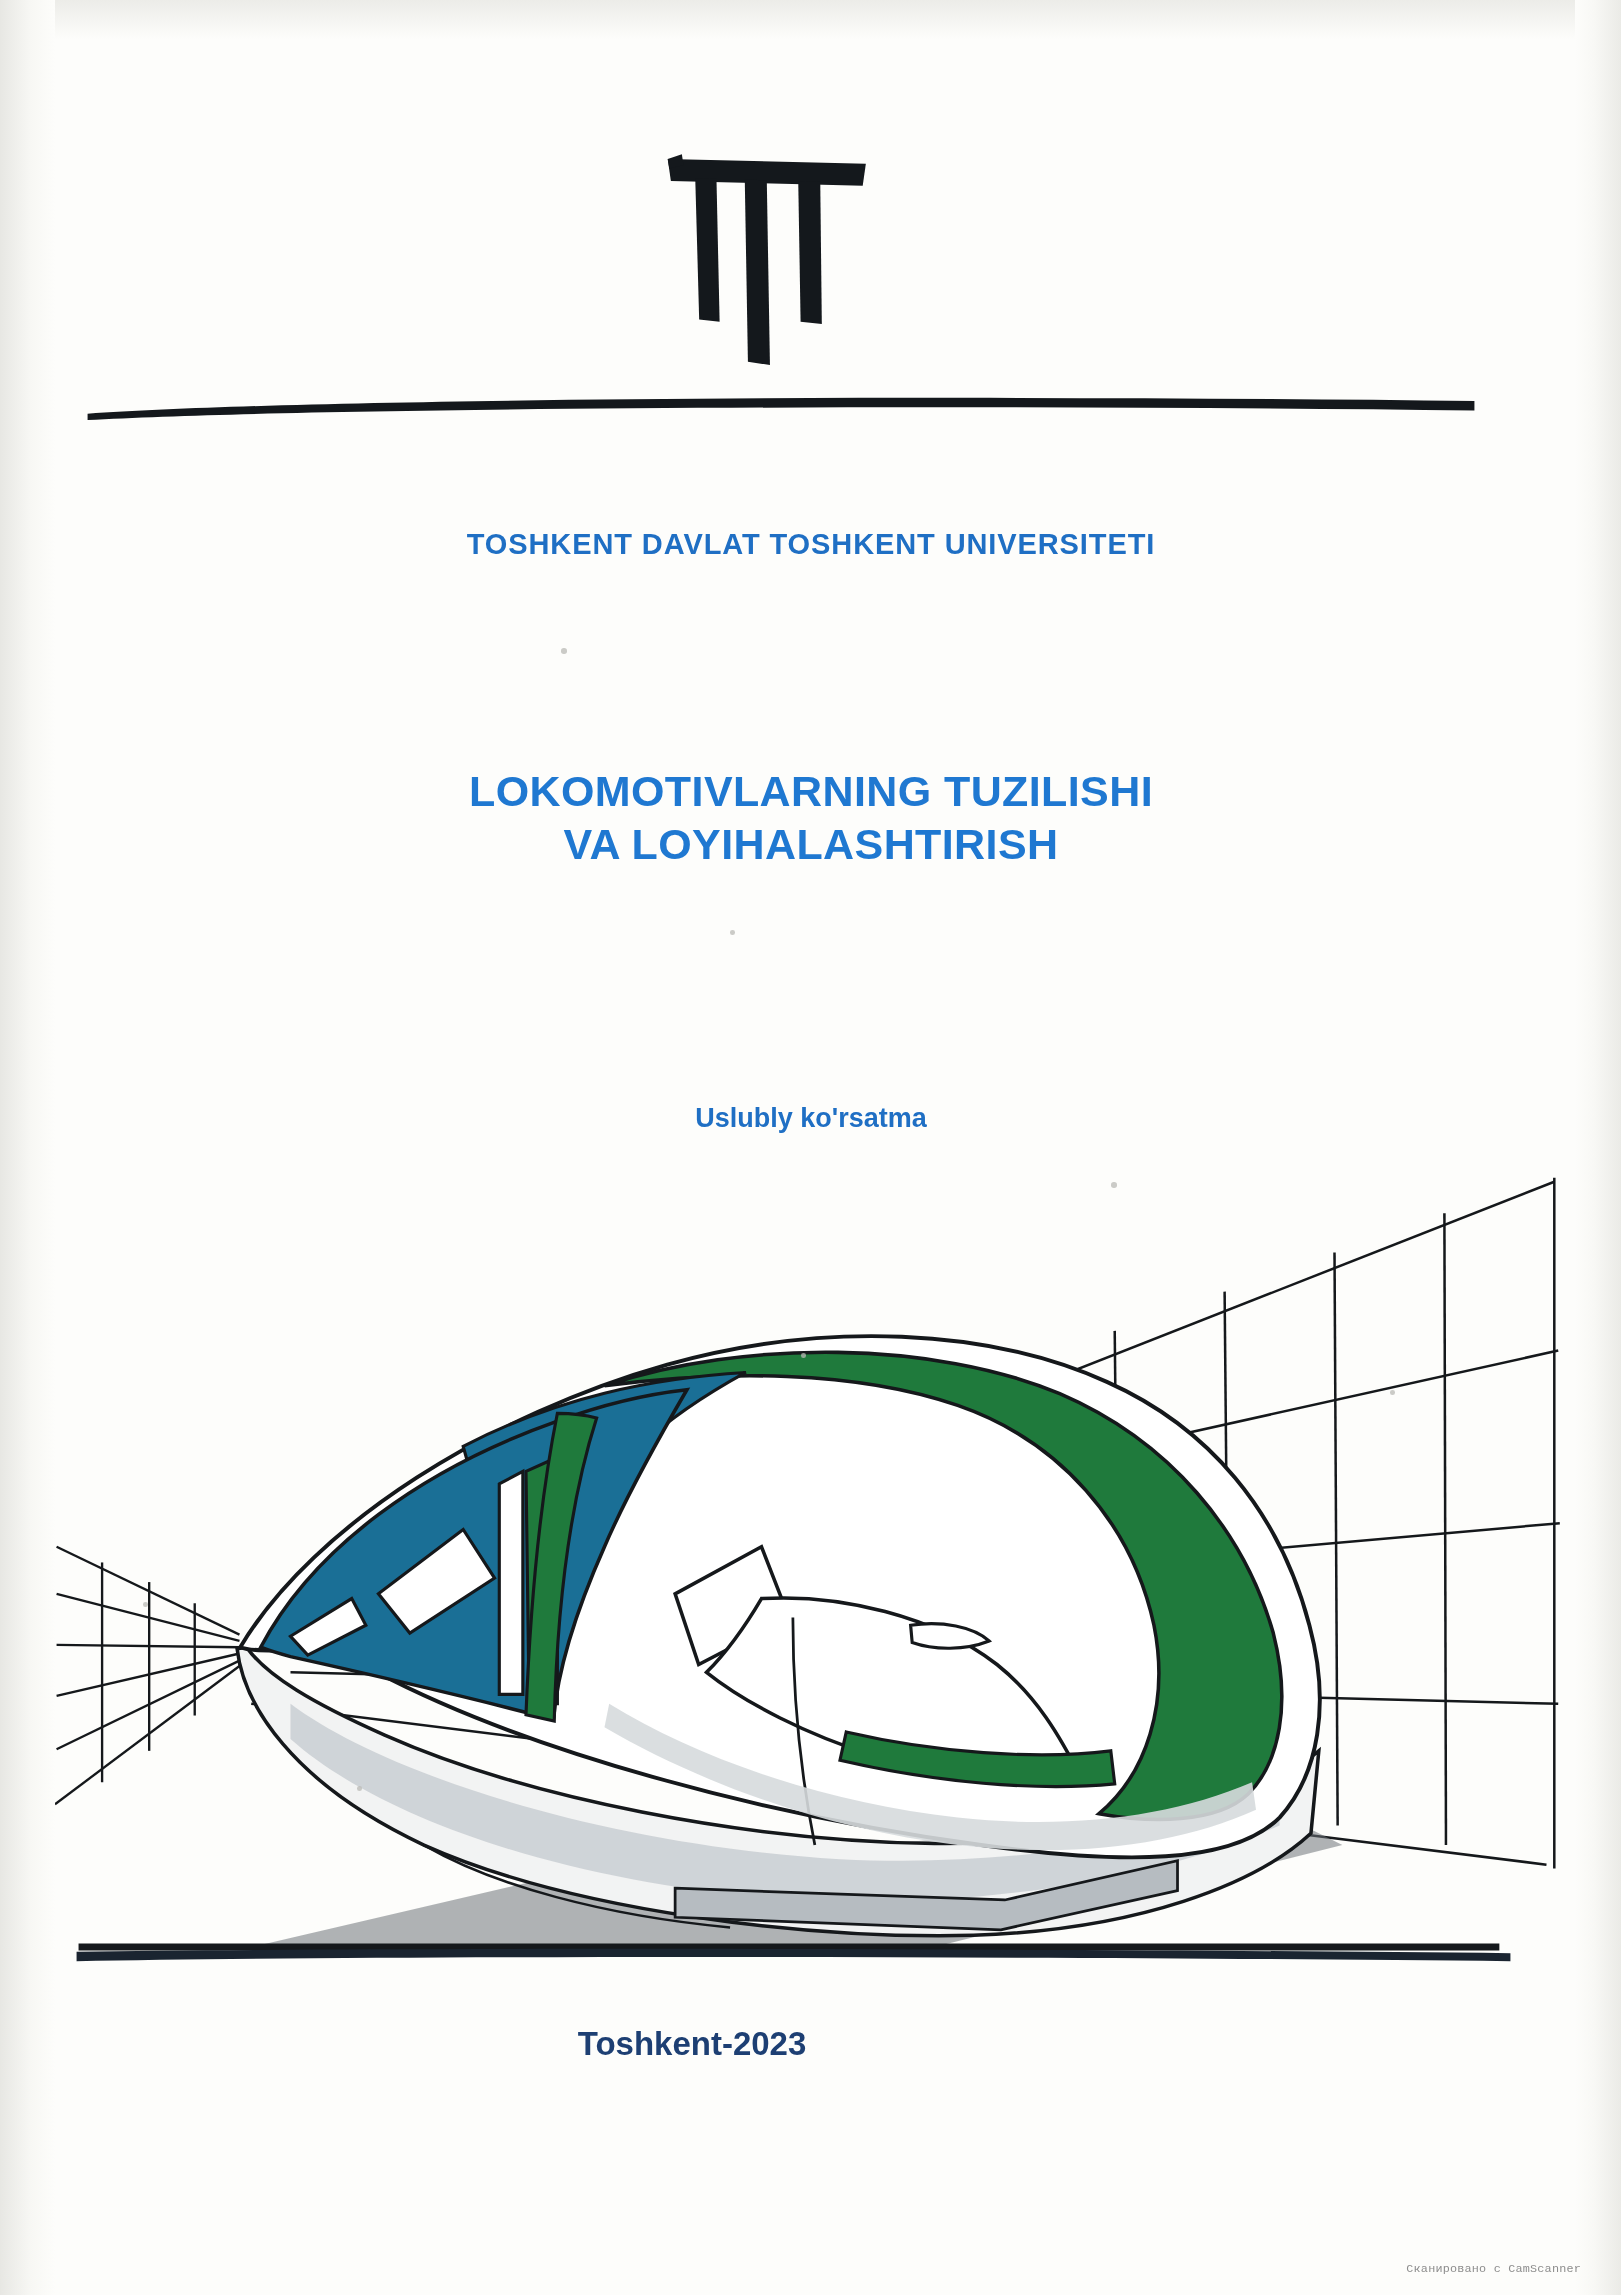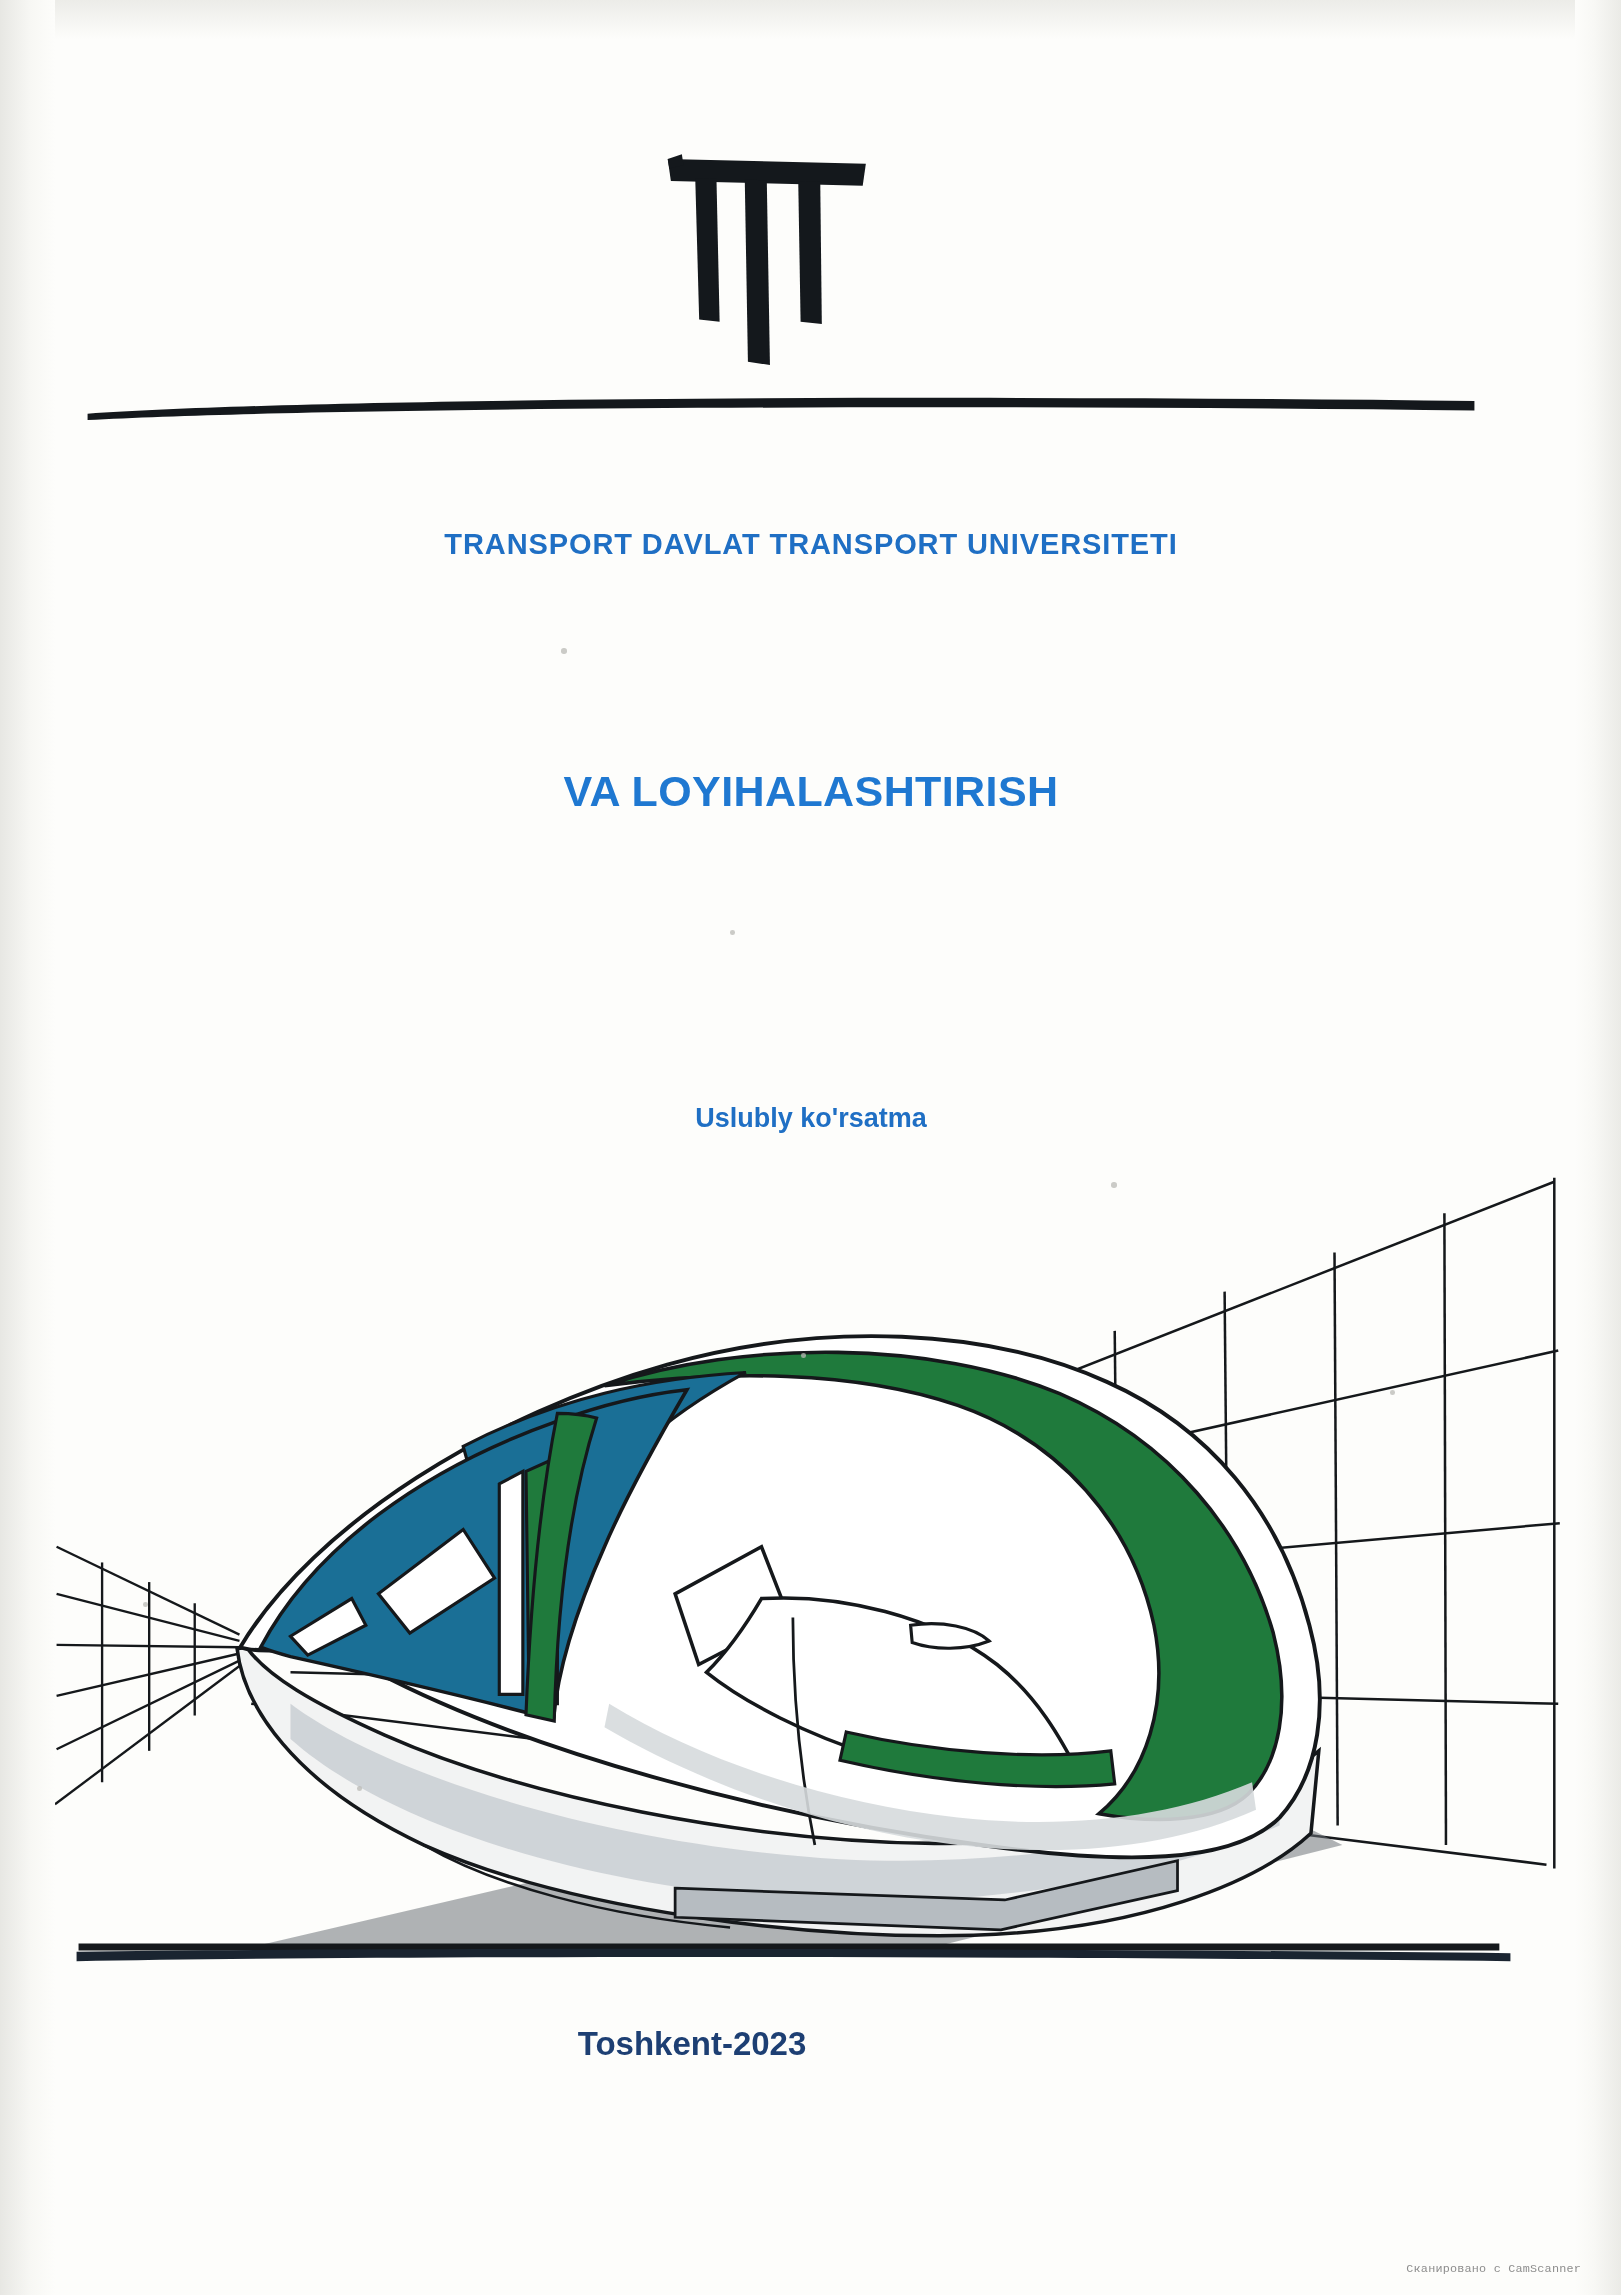--- a/index.html
+++ b/index.html
@@ -175,23 +175,24 @@
       </g>
     </svg>
   </div>
 
   <div class="top-rule">
     <svg viewBox="0 0 1770 34" width="1390" height="27" preserveAspectRatio="none">
       <path d="M2,26 C300,6 1100,2 1768,10 L1768,22 C1100,14 300,18 2,34 Z" fill="#14181c"></path>
     </svg>
   </div>
 
-  <div class="univ-name">TRANSPORT DAVLAT TRANSPORT UNIVERSITETI</div>
+  <div class="univ-name">TOSHKENT DAVLAT TOSHKENT UNIVERSITETI</div>
 
   <div class="doc-title">
+    <div>LOKOMOTIVLARNING TUZILISHI</div>
     <div>VA LOYIHALASHTIRISH</div>
   </div>
 
   <div class="doc-subtitle">Uslubly ko'rsatma</div>
 
   <div class="illustration">
     <svg viewBox="0 0 1930 1100" width="1515" height="864">
 
       <g stroke="#15181b" stroke-width="3.2" fill="none">
 

